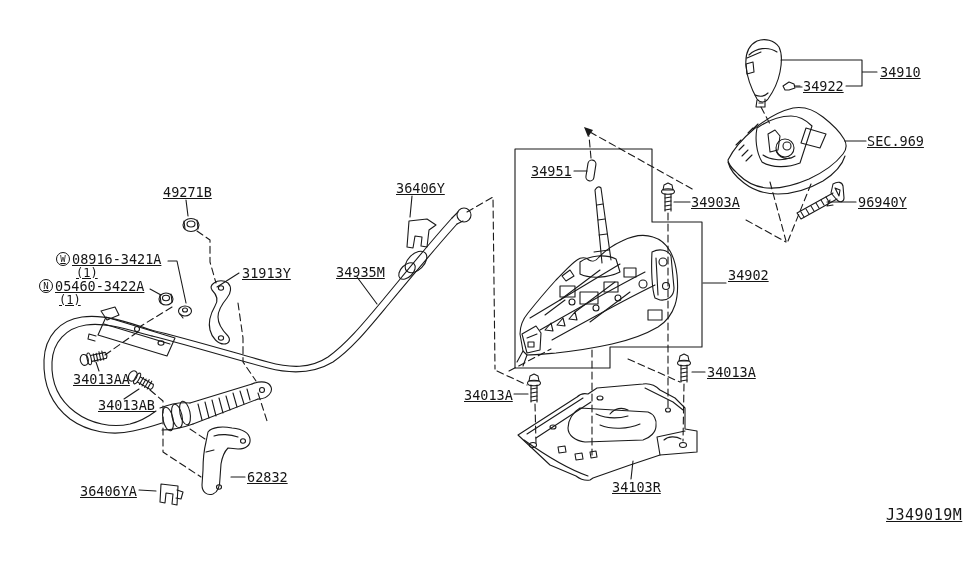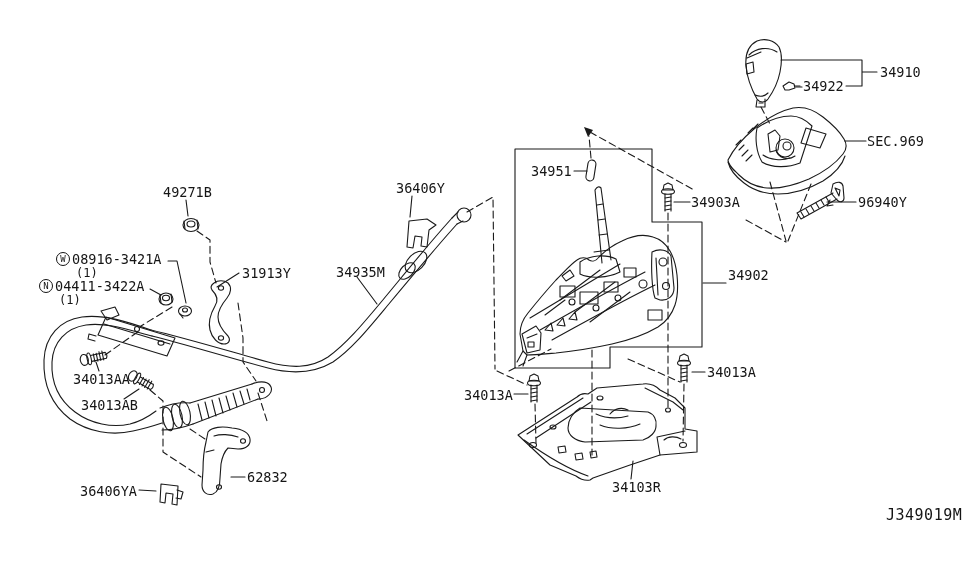--- a/index.html
+++ b/index.html
@@ -1,19 +1,19 @@
 <!DOCTYPE html>
 <html><head>
 <meta charset="utf-8">
 <style>
   html,body{margin:0;padding:0;background:#fff;}
   .stage{position:relative;width:975px;height:566px;background:#ffffff;overflow:hidden;
          font-family:"DejaVu Sans Mono",monospace;}
   .stage svg{position:absolute;left:0;top:0;}
-  .lbl{position:absolute;font-size:13.5px;line-height:14px;color:#151515;white-space:nowrap;}
+  .lbl{position:absolute;font-size:13.5px;line-height:14px;color:#151515;white-space:nowrap;text-decoration:underline;}
   .qty{font-size:12px;}
   .code{font-size:15px;letter-spacing:0.5px;}
   .row{display:flex;align-items:center;}
   .circ{display:inline-flex;align-items:center;justify-content:center;
         width:12px;height:12px;border:1.3px solid #151515;border-radius:50%;
         font-size:9px;line-height:11px;margin-right:2px;flex:0 0 auto;}
 </style>
 </head>
 <body>
 
@@ -276,27 +276,27 @@
   <div class="lbl" style="left:163px;top:185px">49271B</div>
 
   <div class="lbl row" style="left:56px;top:252px">
     <span class="circ">W</span>
     <span>08916-3421A</span>
   </div>
   <div class="lbl qty" style="left:76px;top:266px">(1)</div>
 
   <div class="lbl row" style="left:39px;top:279px">
     <span class="circ">N</span>
-    <span>04411-3422A</span>
+    <span>05460-3422A</span>
   </div>
   <div class="lbl qty" style="left:59px;top:293px">(1)</div>
 
   <div class="lbl" style="left:242px;top:266px">31913Y</div>
   <div class="lbl" style="left:73px;top:372px">34013AA</div>
-  <div class="lbl" style="left:81px;top:398px">34013AB</div>
+  <div class="lbl" style="left:98px;top:398px">34013AB</div>
   <div class="lbl" style="left:80px;top:484px">36406YA</div>
   <div class="lbl" style="left:247px;top:470px">62832</div>
   <div class="lbl" style="left:336px;top:265px">34935M</div>
   <div class="lbl" style="left:396px;top:181px">36406Y</div>
   <div class="lbl" style="left:531px;top:164px">34951</div>
   <div class="lbl" style="left:691px;top:195px">34903A</div>
   <div class="lbl" style="left:728px;top:268px">34902</div>
   <div class="lbl" style="left:880px;top:65px">34910</div>
   <div class="lbl" style="left:803px;top:79px">34922</div>
   <div class="lbl" style="left:867px;top:134px">SEC.969</div>

